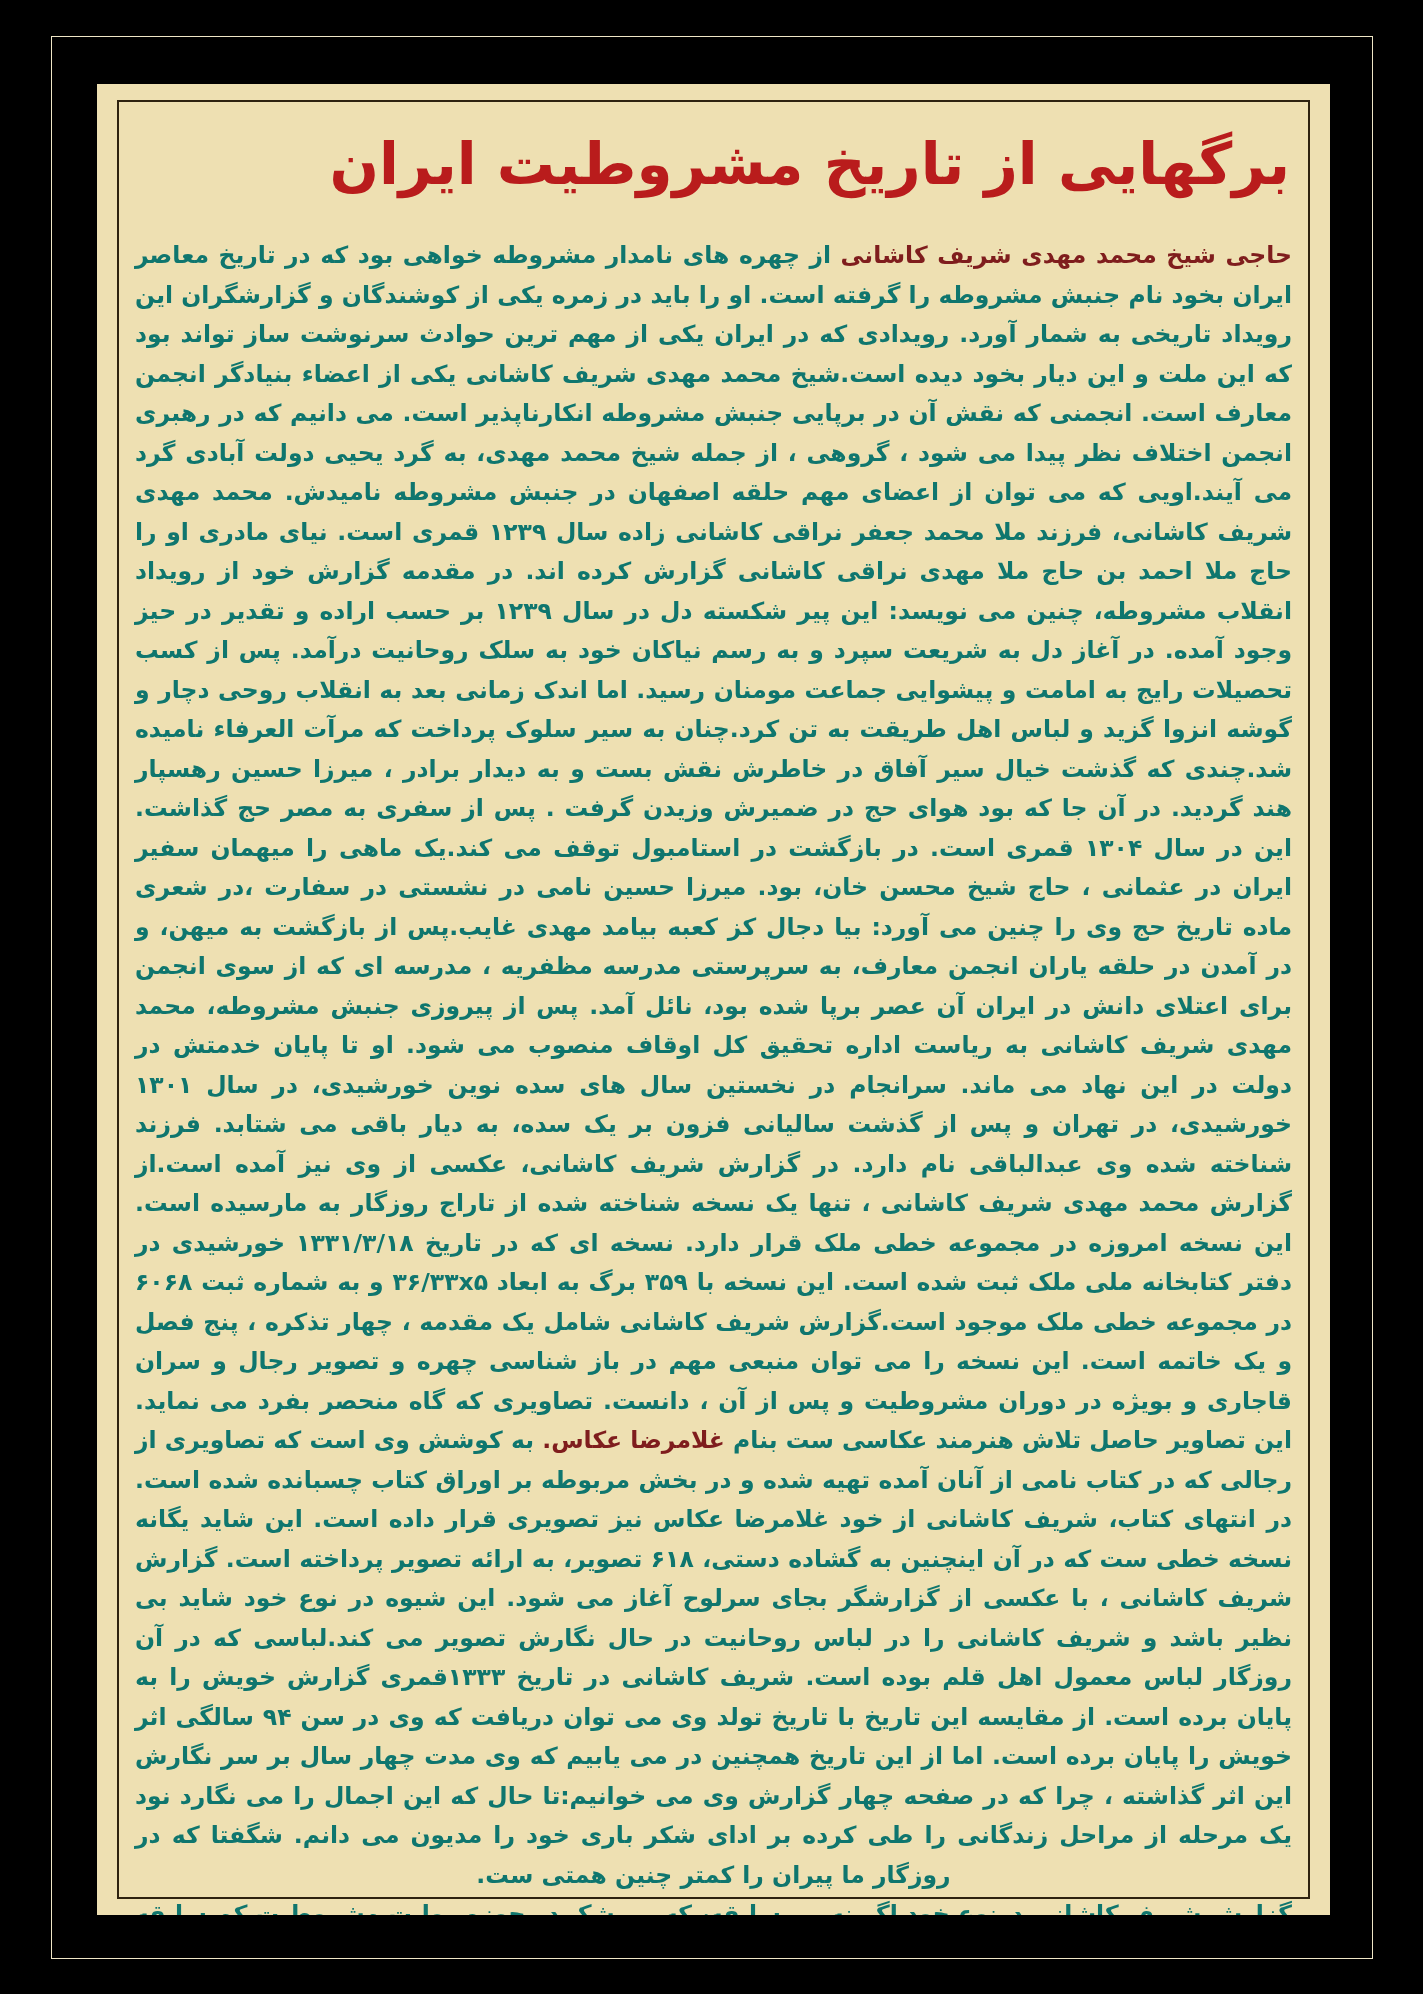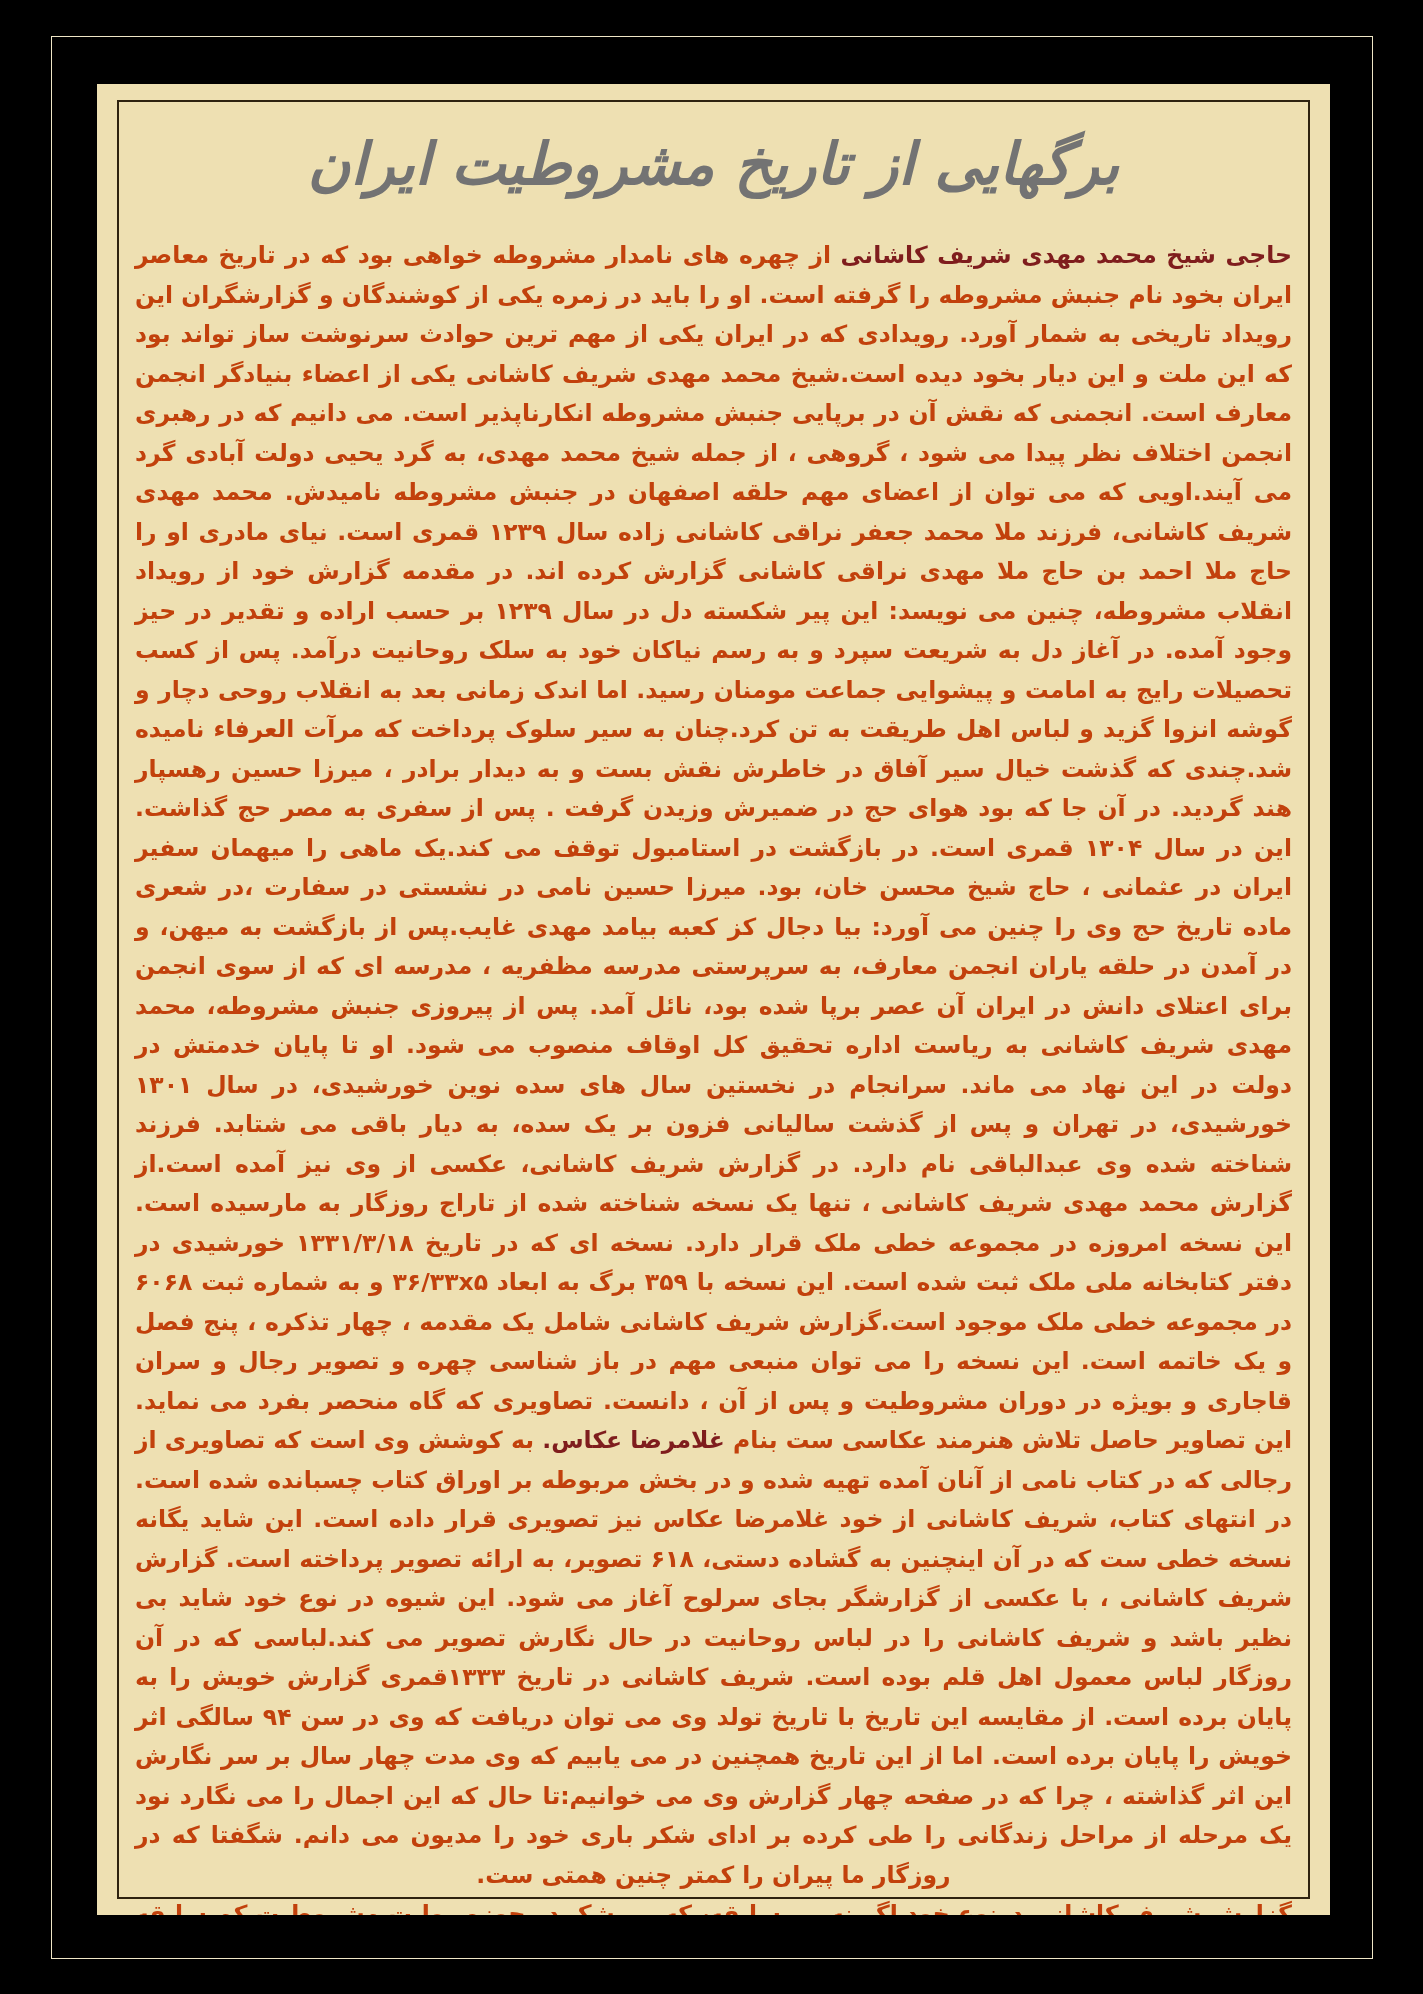--- a/index.html
+++ b/index.html
@@ -38,44 +38,42 @@
     position: absolute;
     left: 20px;
     top: 16px;
     right: 20px;
     bottom: 16px;
     border: 2px solid #2e2310;
     pointer-events: none;
   }
   .page-title {
     margin: 30px 40px 0 40px;
-    text-align: center;
     direction: rtl;
     font-family: "DejaVu Sans", sans-serif;
     font-weight: bold;
-    font-style: italic;
     font-size: 58px;
     line-height: 100px;
-    color: #737373;
+    color: #b91c1c;
     white-space: nowrap;
   }
   .body-text {
     direction: rtl;
     margin: 22px 38px 0 38px;
     color: #5d4a1d;
     font-size: 23.5px;
     line-height: 39.5px;
     font-weight: bold;
   }
   .body-text p.para {
     margin: 0;
     text-align: justify;
     text-align-last: center;
   }
-  .seg { color: #c2410c; }
+  .seg { color: #0f766e; }
   .seg.red { color: #7f1d1d; }
 </style>
 </head>
 <body>
 
 <div class="canvas">
   <div class="outer-frame-line"></div>
   <div class="page">
     <div class="inner-border"></div>
     <h1 class="page-title">برگهایی از تاریخ مشروطیت ایران</h1>

